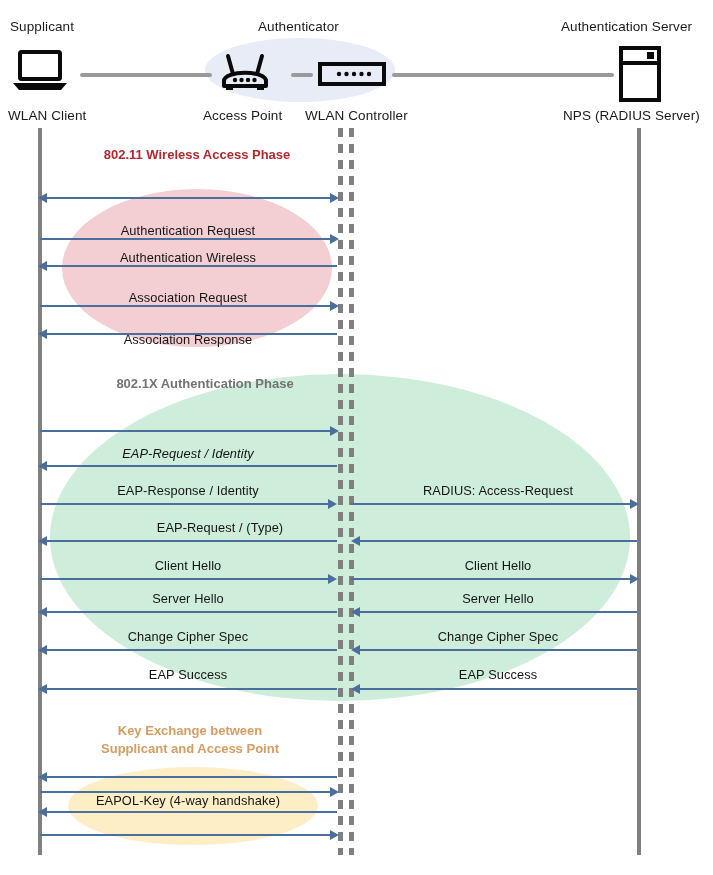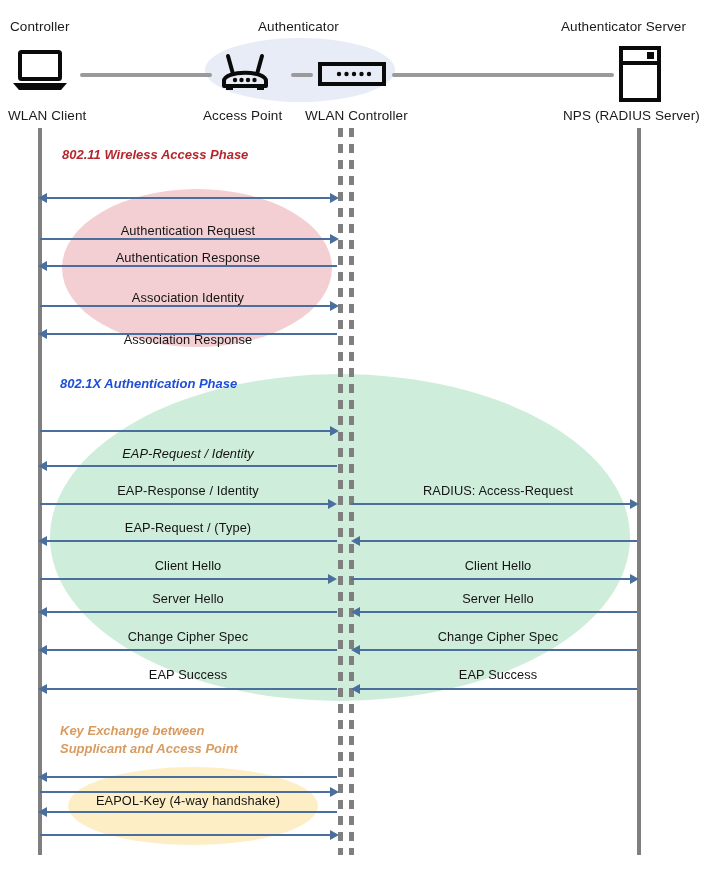--- a/index.html
+++ b/index.html
@@ -64,23 +64,23 @@
   .blob{ position:absolute; border-radius:50%; }
   .blob-pink{ background:#f3ced2; }
   .blob-green{ background:#cfeddb; }
   .blob-yellow{ background:#fdeec6; }
 
   
   .phase-label{
     position:absolute;
     font-size:13px;
     font-weight:600;
+    text-align:center;
     white-space:nowrap;
     line-height:18px;
-    font-style:italic;
   }
 
   
   .msg-line{
     position:absolute;
     height:2px;
     background:#4a6f9c;
   }
   .arrow-head{
     position:absolute;
@@ -103,23 +103,23 @@
   
   .icon-wrap{ position:absolute; }
 </style>
 </head>
 <body>
 
 <div id="stage">
 
   <div class="auth-blob"></div>
 
-  <div class="actor-title" style="left:10px;  top:19px;">Controller</div>
+  <div class="actor-title" style="left:10px;  top:19px;">Supplicant</div>
   <div class="actor-title" style="left:258px; top:19px;">Authenticator</div>
-  <div class="actor-title" style="left:561px; top:19px;">Authenticator Server</div>
+  <div class="actor-title" style="left:561px; top:19px;">Authentication Server</div>
 
   <div class="icon-wrap" style="left:10px; top:50px;">
     <svg width="60" height="42" viewBox="0 0 60 42" aria-hidden="true">
       <rect x="10" y="2" width="40" height="27" rx="1.5" fill="none" stroke="#0a0a0a" stroke-width="4"></rect>
       <path d="M3 33 L57 33 L51 40 L9 40 Z" fill="#0a0a0a"></path>
     </svg>
   </div>
 
   <div class="icon-wrap" style="left:216px; top:48px;">
     <svg width="58" height="46" viewBox="0 0 58 46" aria-hidden="true">
@@ -175,50 +175,50 @@
   <div class="phase-label" style="left:62px; top:146px; width:270px; color:#b5272d;">802.11 Wireless Access Phase</div>
 
   <div class="msg-line" style="left:47px; top:197px; width:288px;"></div>
   <div class="arrow-head arrow-left" style="left:38px;  top:193px;"></div>
   <div class="arrow-head arrow-right" style="left:330px; top:193px;"></div>
 
   <div class="msg-label" style="left:42px; top:223px; width:292px;">Authentication Request</div>
   <div class="msg-line" style="left:40px; top:238px; width:295px;"></div>
   <div class="arrow-head arrow-right" style="left:330px; top:234px;"></div>
 
-  <div class="msg-label" style="left:42px; top:250px; width:292px;">Authentication Response</div>
+  <div class="msg-label" style="left:42px; top:250px; width:292px;">Authentication Wireless</div>
   <div class="msg-line" style="left:47px; top:265px; width:290px;"></div>
   <div class="arrow-head arrow-left" style="left:38px; top:261px;"></div>
 
-  <div class="msg-label" style="left:42px; top:290px; width:292px;">Association Identity</div>
+  <div class="msg-label" style="left:42px; top:290px; width:292px;">Association Request</div>
   <div class="msg-line" style="left:40px; top:305px; width:295px;"></div>
   <div class="arrow-head arrow-right" style="left:330px; top:301px;"></div>
 
   <div class="msg-label" style="left:42px; top:318px; width:292px;margin-top:14px;">Association Response</div>
   <div class="msg-line" style="left:47px; top:333px; width:290px;"></div>
   <div class="arrow-head arrow-left" style="left:38px; top:329px;"></div>
 
-  <div class="phase-label" style="left:60px; top:375px; width:290px; color:#1d4ed8;">802.1X Authentication Phase</div>
+  <div class="phase-label" style="left:60px; top:375px; width:290px; color:#737373;">802.1X Authentication Phase</div>
 
   <div class="msg-line" style="left:40px; top:430px; width:295px;"></div>
   <div class="arrow-head arrow-right" style="left:330px; top:426px;"></div>
 
   <div class="msg-label" style="left:42px; top:446px; width:292px;font-style:italic;">EAP-Request / Identity</div>
   <div class="msg-line" style="left:47px; top:465px; width:290px;"></div>
   <div class="arrow-head arrow-left" style="left:38px; top:461px;"></div>
 
   <div class="msg-label" style="left:42px; top:483px; width:292px;">EAP-Response / Identity</div>
   <div class="msg-line" style="left:40px; top:503px; width:293px;"></div>
   <div class="arrow-head arrow-right" style="left:328px; top:499px;"></div>
 
   <div class="msg-label" style="left:356px; top:483px; width:284px;">RADIUS: Access-Request</div>
   <div class="msg-line" style="left:351px; top:503px; width:283px;"></div>
   <div class="arrow-head arrow-right" style="left:630px; top:499px;"></div>
 
-  <div class="msg-label" style="left:42px; top:520px; width:292px;">EAP-Request / (Type)</div>
+  <div class="msg-label" style="left:42px; top:520px; width:292px;padding-left:32px;">EAP-Request / (Type)</div>
   <div class="msg-line" style="left:47px; top:540px; width:290px;"></div>
   <div class="arrow-head arrow-left" style="left:38px; top:536px;"></div>
 
   <div class="msg-line" style="left:359px; top:540px; width:278px;"></div>
   <div class="arrow-head arrow-left" style="left:351px; top:536px;"></div>
 
   <div class="msg-label" style="left:42px; top:558px; width:292px;">Client Hello</div>
   <div class="msg-line" style="left:40px; top:578px; width:293px;"></div>
   <div class="arrow-head arrow-right" style="left:328px; top:574px;"></div>
 

